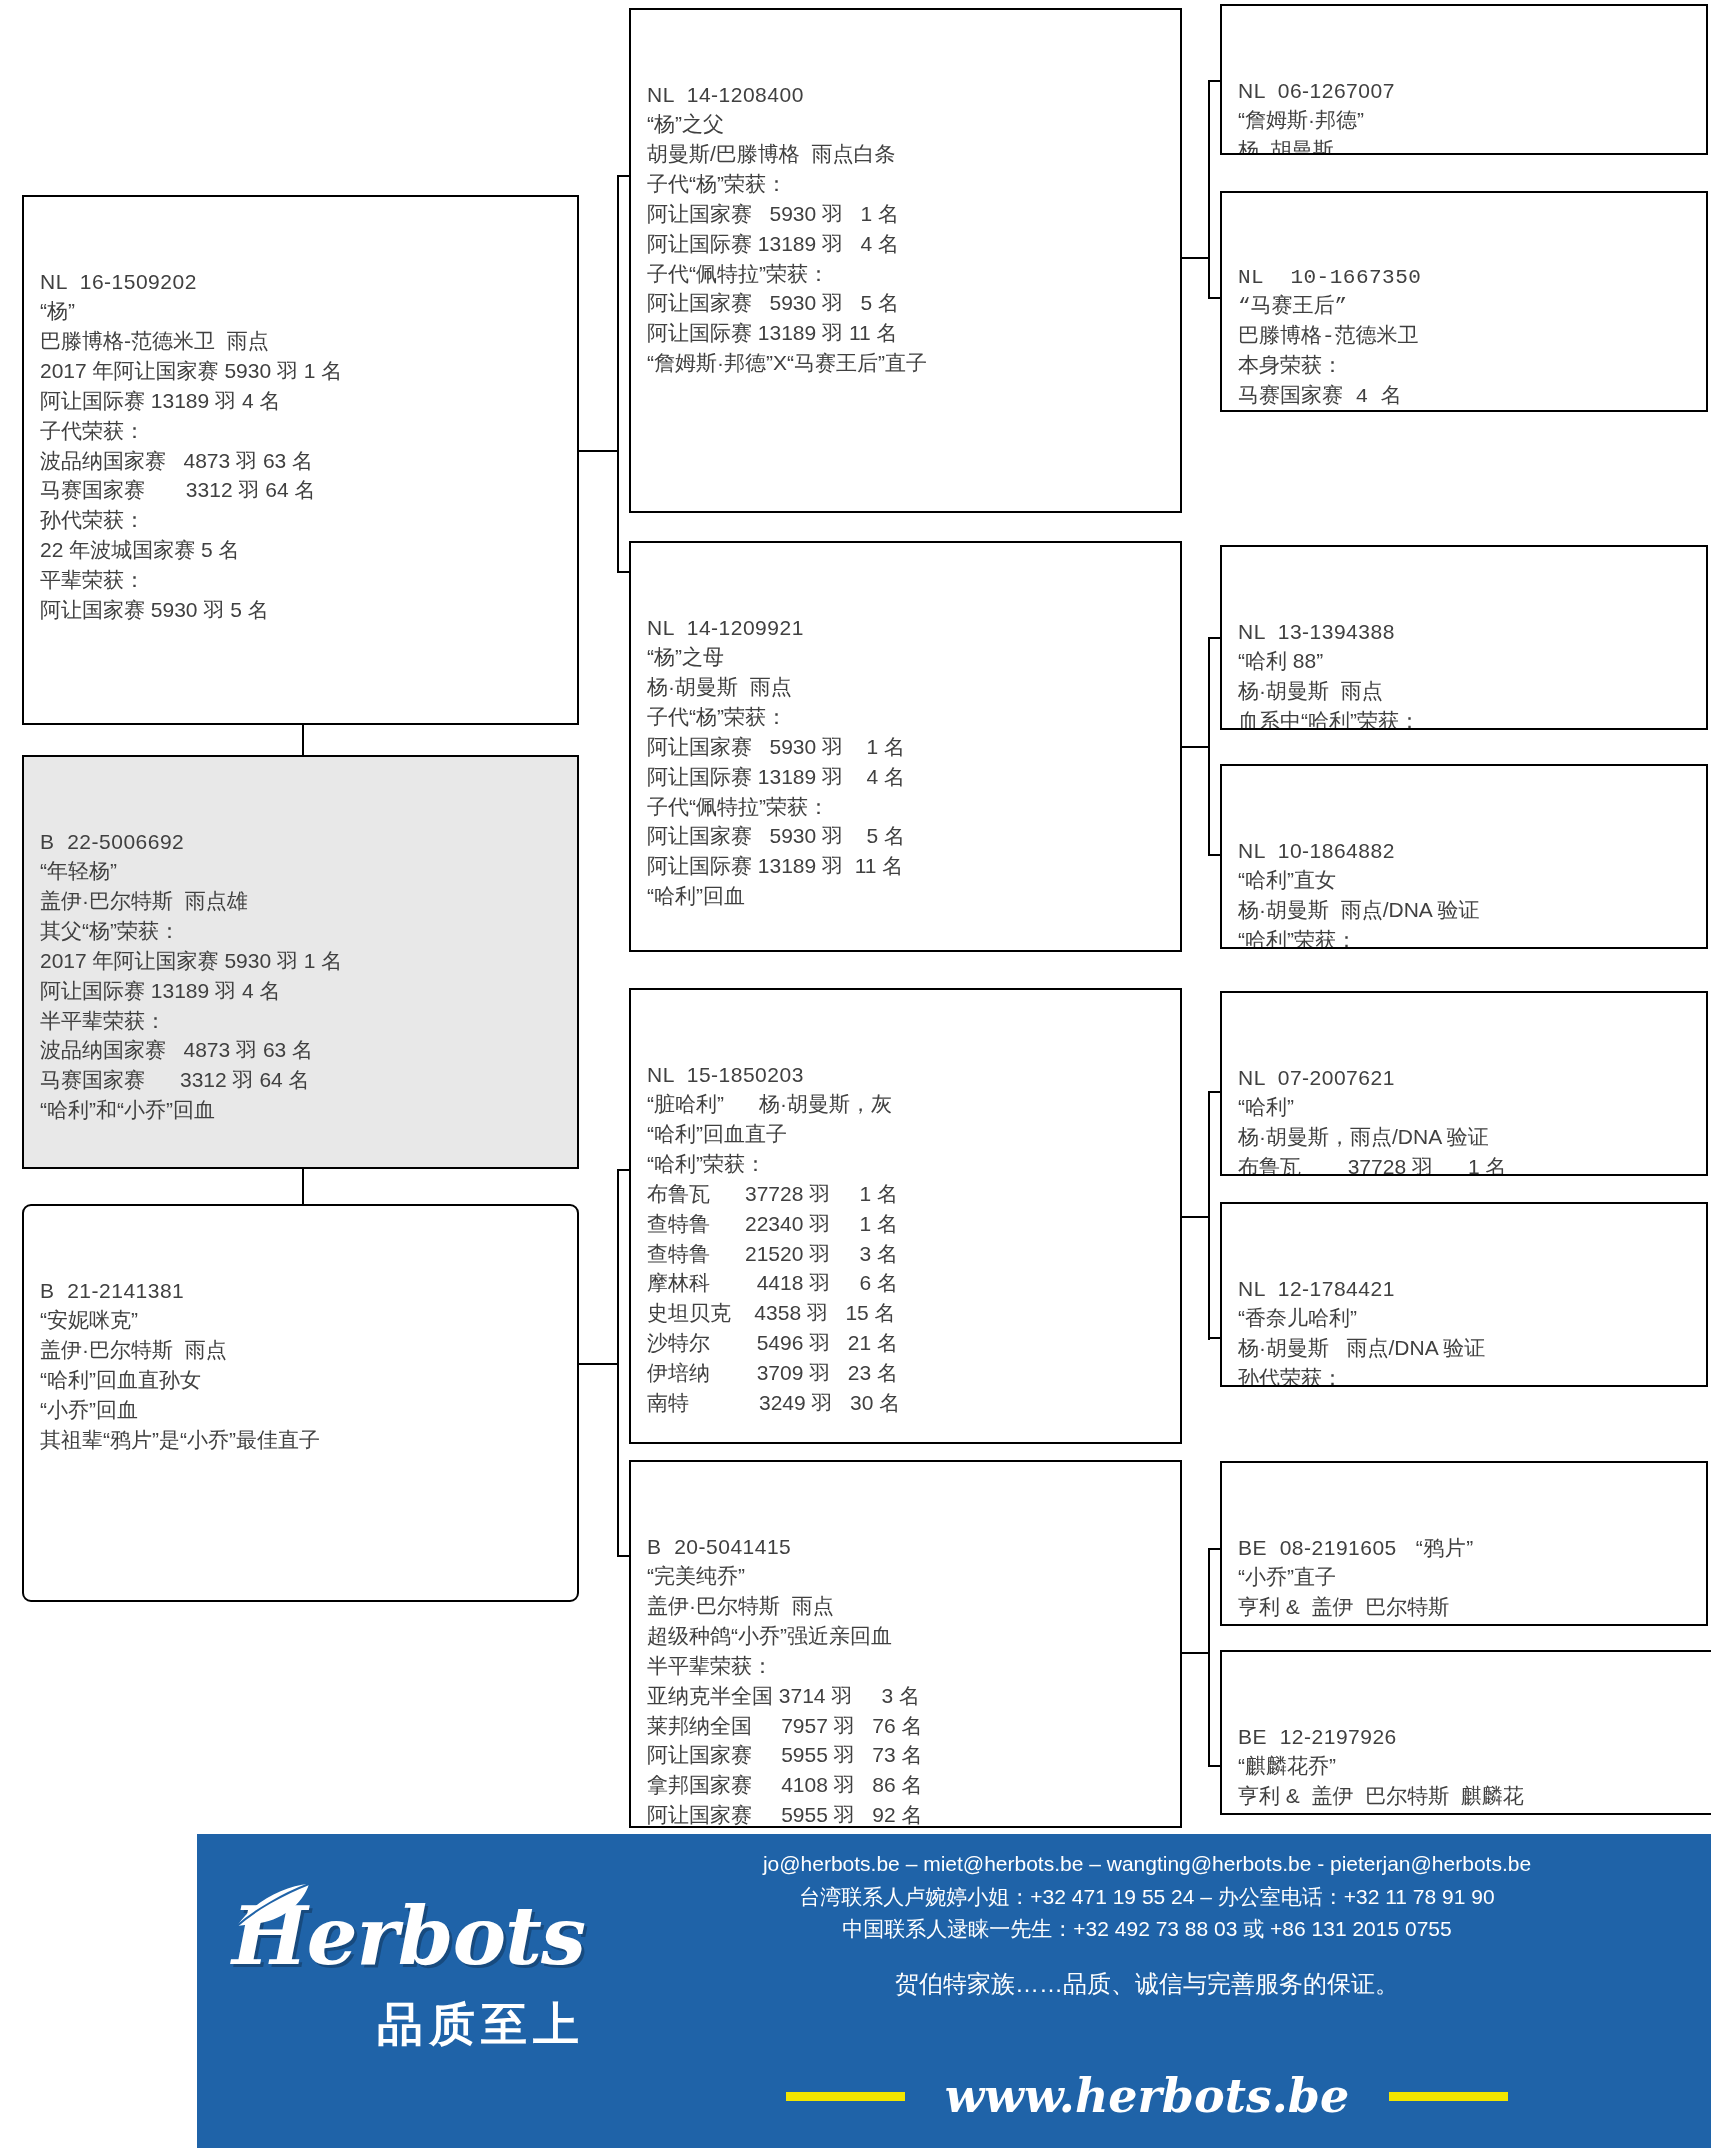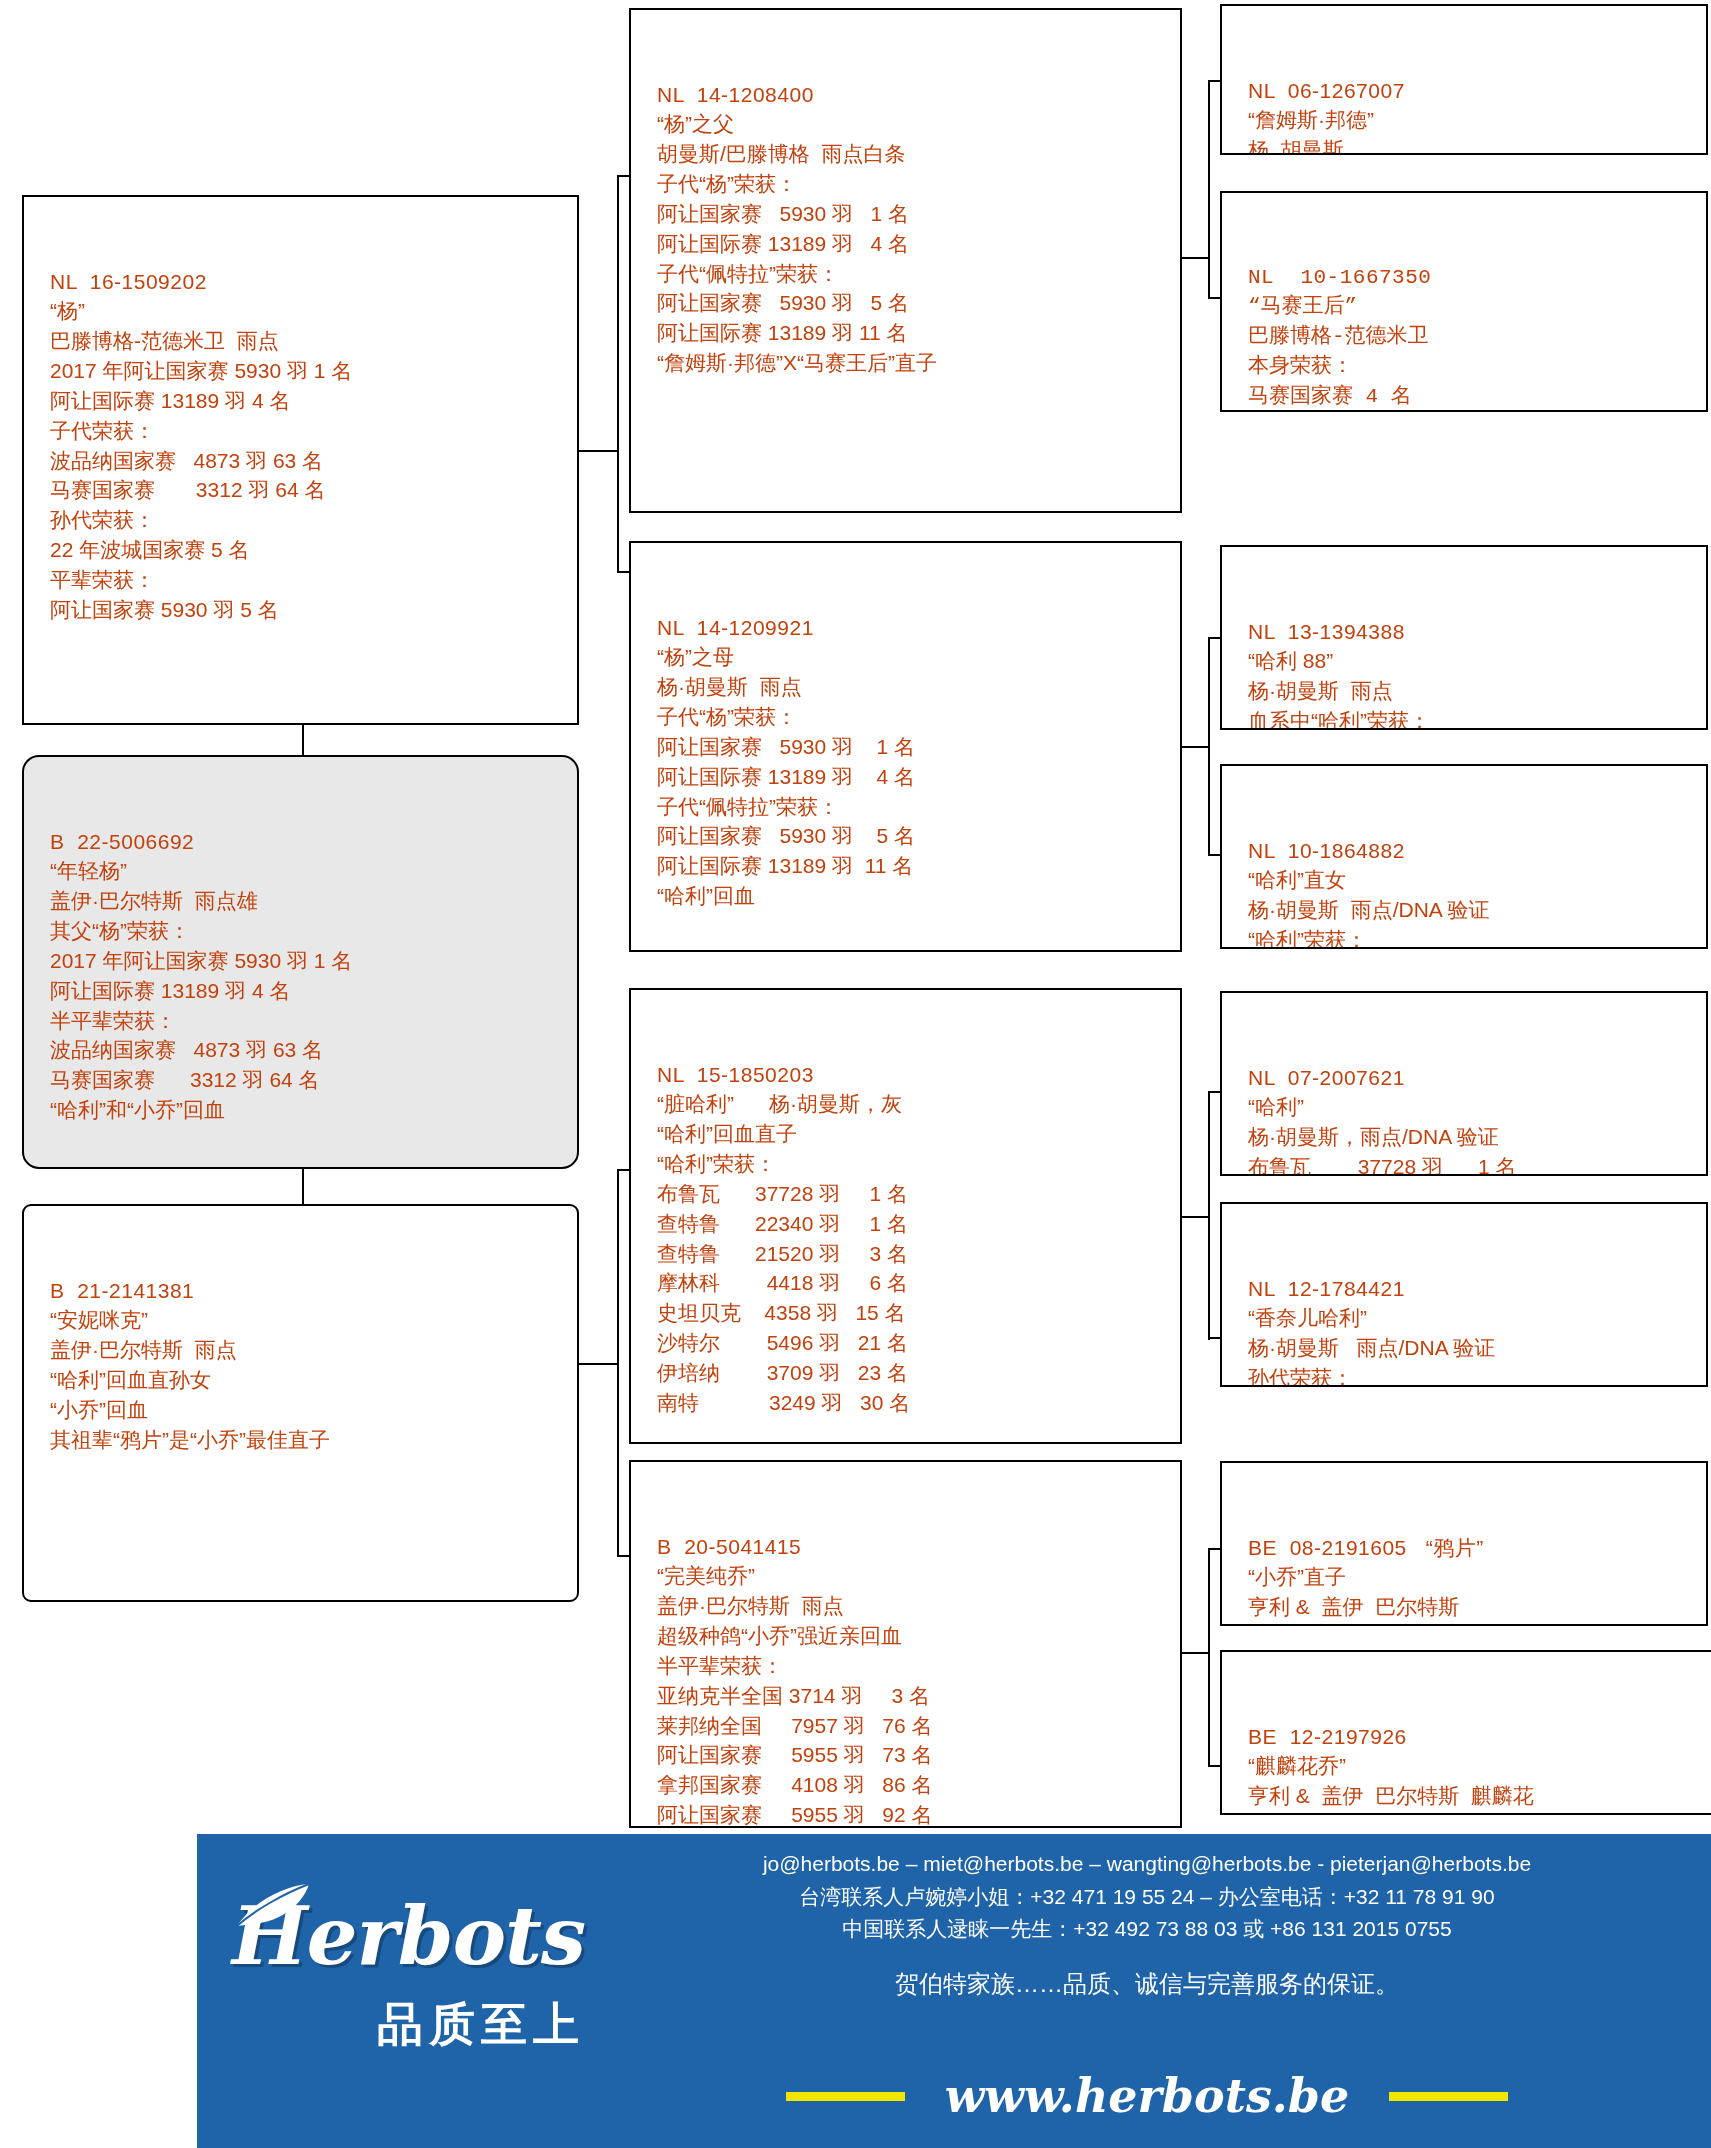--- a/index.html
+++ b/index.html
@@ -17,24 +17,24 @@
   #pedigree {
     position: relative;
     width: 1711px;
     height: 1831px;
   }
   .box {
     position: absolute;
     border: 2px solid #000;
     background: #ffffff;
     box-sizing: border-box;
-    padding: 10px 26px;
+    padding: 10px 16px;
     font-size: 21px;
     line-height: 1.42;
-    color: #c2410c;
+    color: #404040;
     white-space: pre-wrap;
     overflow: hidden;
   }
   .box.shaded {
     background: #e8e8e8;
   }
   .box .id {
     display: block;
     letter-spacing: 0.5px;
   }
@@ -177,21 +177,21 @@
 阿让国际赛 13189 羽 4 名
 子代荣获：
 波品纳国家赛   4873 羽 63 名
 马赛国家赛       3312 羽 64 名
 孙代荣获：
 22 年波城国家赛 5 名
 平辈荣获：
 阿让国家赛 5930 羽 5 名</span>
   </div>
 
-  <div class="box shaded" style="left:22px; top:755px; width:557px; height:414px;border-radius:17px;">
+  <div class="box shaded" style="left:22px; top:755px; width:557px; height:414px;">
     <span class="id">B  22-5006692
 </span><span>“年轻杨”
 盖伊·巴尔特斯  雨点雄
 其父“杨”荣获：
 2017 年阿让国家赛 5930 羽 1 名
 阿让国际赛 13189 羽 4 名
 半平辈荣获：
 波品纳国家赛   4873 羽 63 名
 马赛国家赛      3312 羽 64 名
 “哈利”和“小乔”回血</span>

